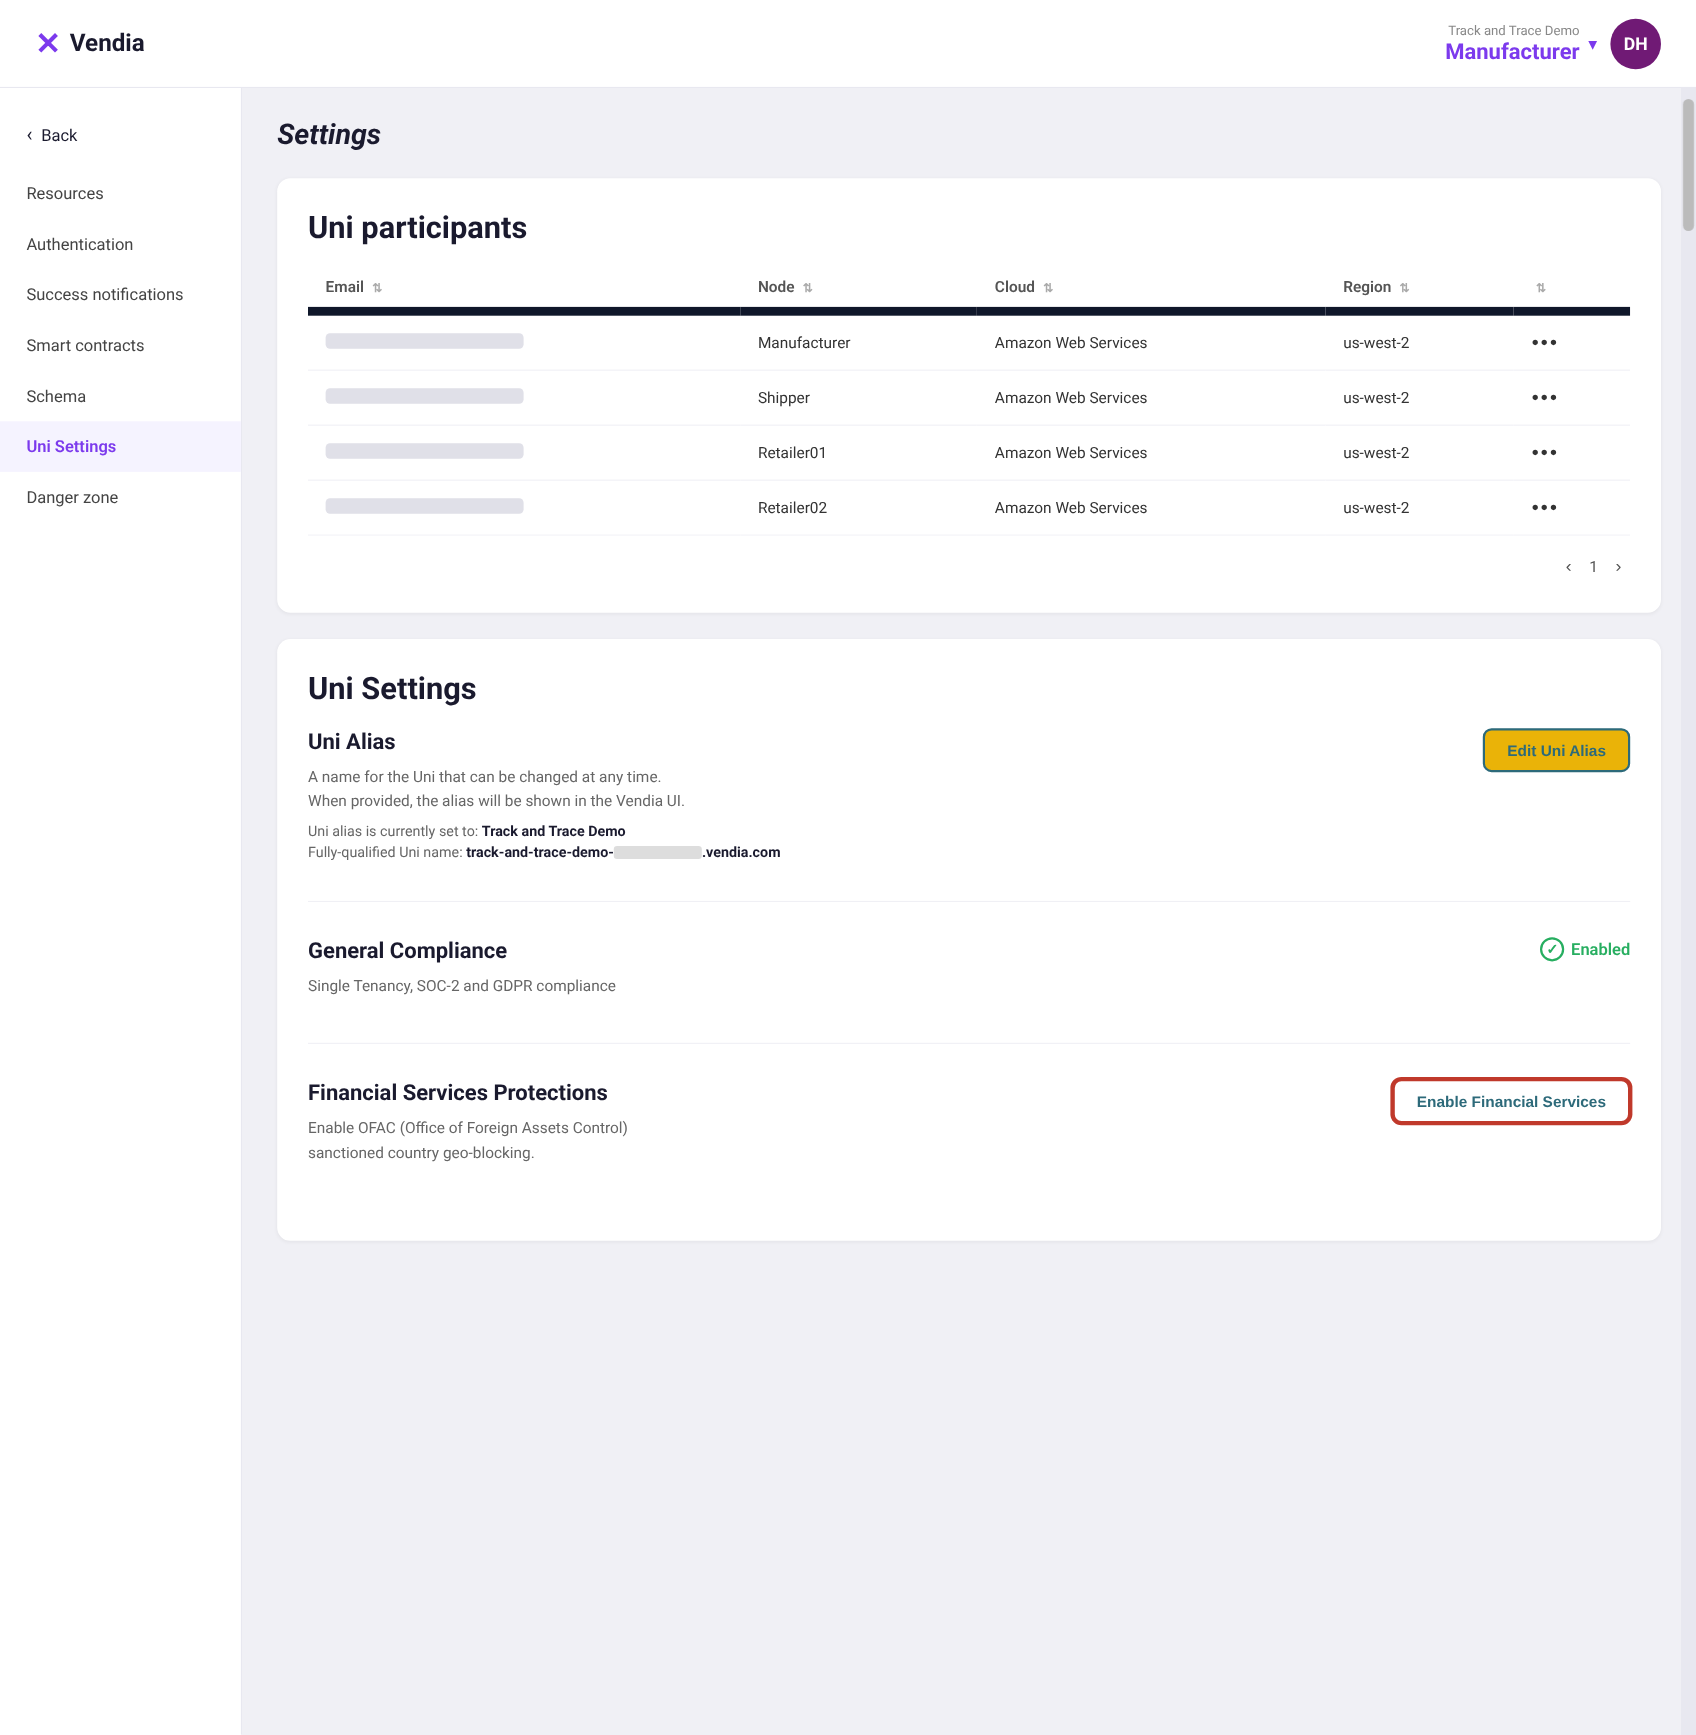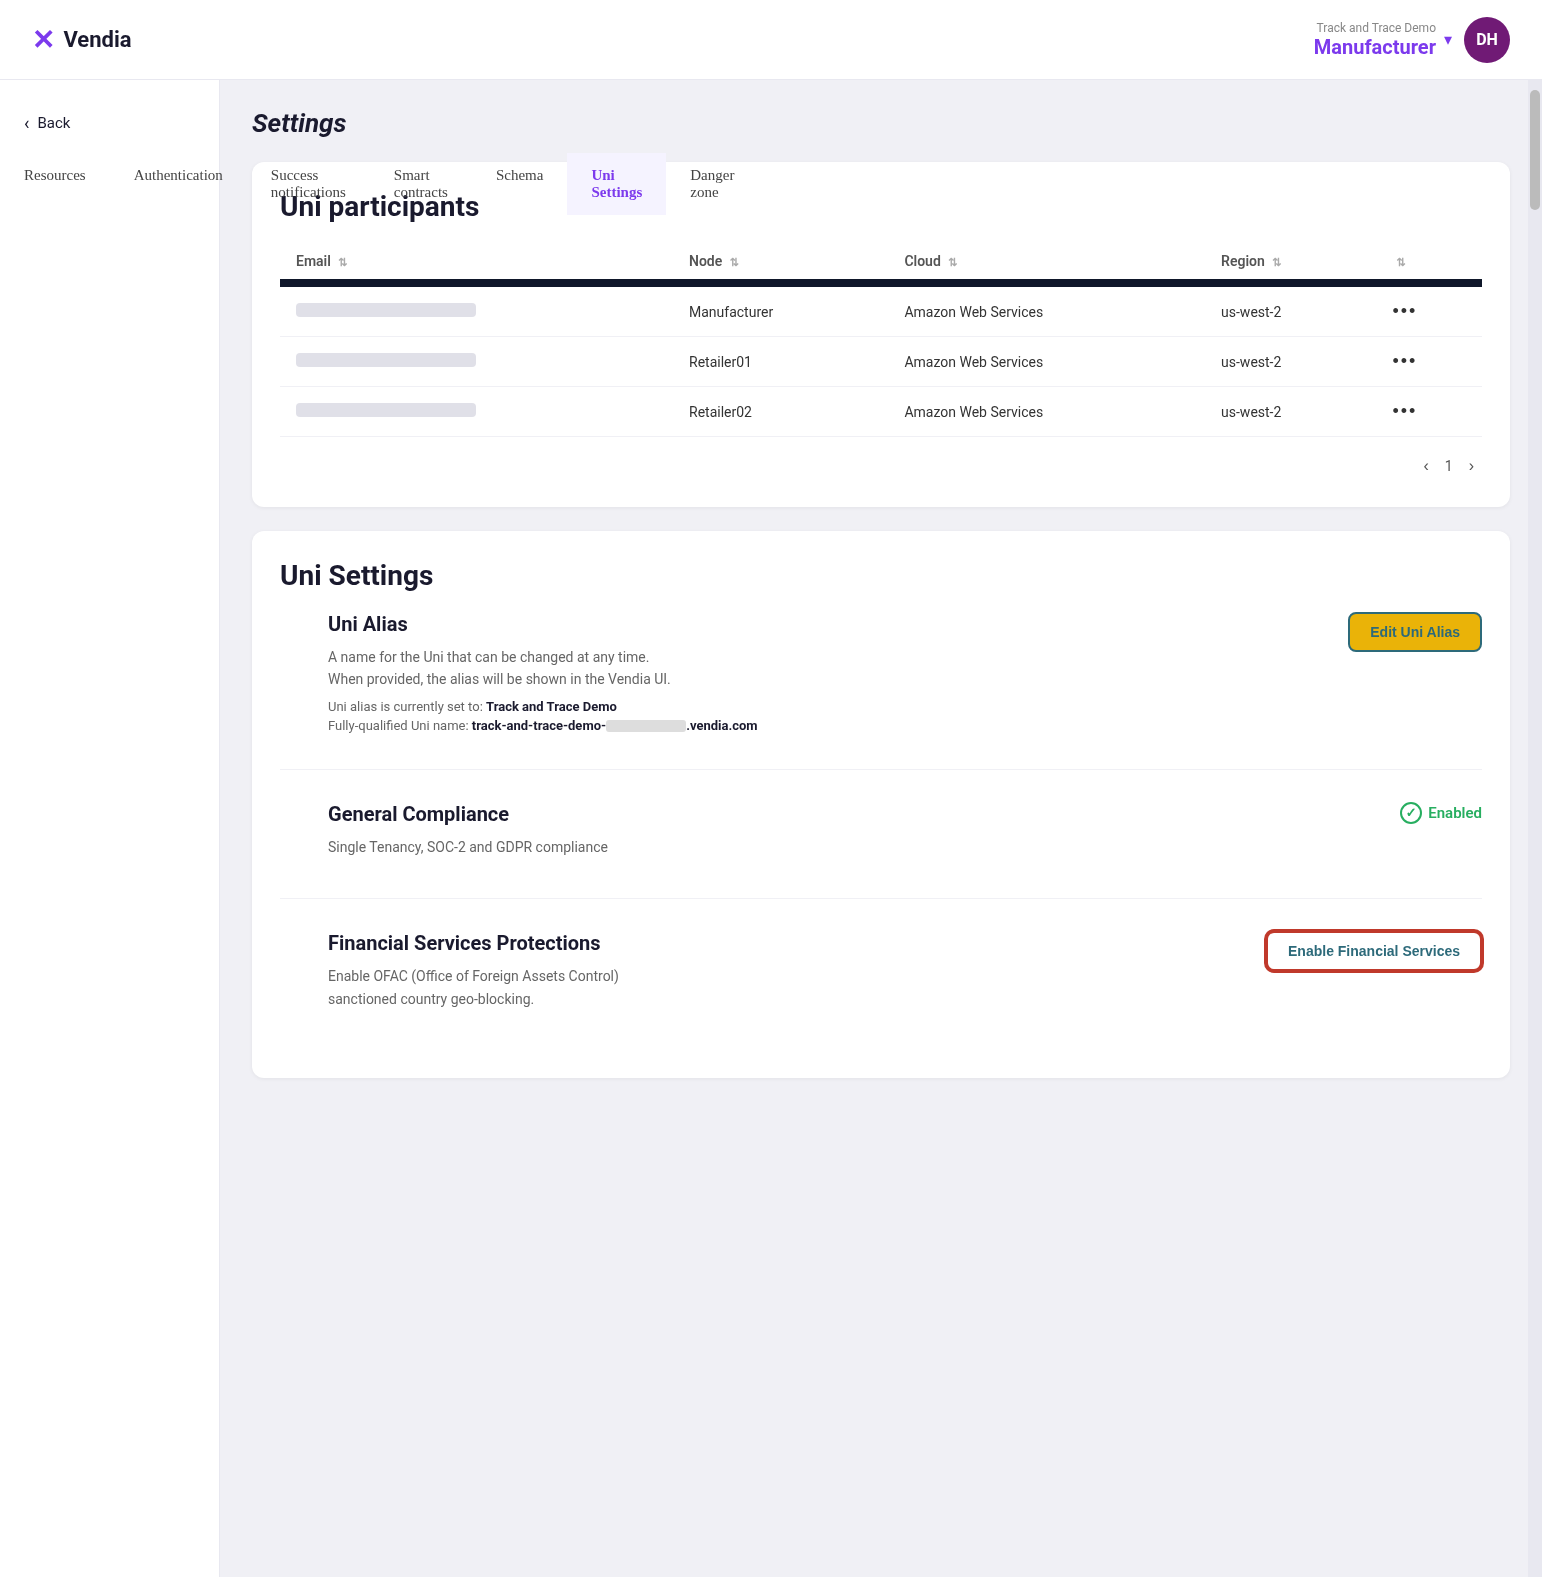--- a/index.html
+++ b/index.html
@@ -101,22 +101,21 @@
       padding: 8px 24px 20px;
       font-size: 15px;
       color: #1a1a2e;
       cursor: pointer;
     }
     .back-arrow {
       font-size: 18px;
     }
     .sidebar-nav {
       display: flex;
-      flex-direction: row;
-      font-family: Liberation Serif, serif;
+      flex-direction: column;
     }
     .sidebar-item {
       padding: 14px 24px;
       font-size: 15px;
       color: #444;
       cursor: pointer;
       border-radius: 0;
     }
     .sidebar-item.active {
       color: #7c3aed;
@@ -251,21 +250,20 @@
     .section-meta strong {
       color: #1a1a2e;
       font-weight: 700;
     }
 
     .section-row {
       display: flex;
       align-items: flex-start;
       justify-content: flex-start;
       gap: 24px;
-      margin-left: 48px;
     }
     .section-content {
       flex: 1;
     }
 
     .btn-outline {
       border: 2px solid #2d6a7a;
       background: #eab308;
       color: #2d6a7a;
       padding: 10px 20px;
@@ -378,20 +376,27 @@
               <th>Node <span class="sort-icon">⇅</span></th>
               <th>Cloud <span class="sort-icon">⇅</span></th>
               <th>Region <span class="sort-icon">⇅</span></th>
               <th><span class="sort-icon">⇅</span></th>
             </tr>
           </thead>
           <tbody id="participants-tbody">
           <tr>
       <td><span class="blurred-email"></span></td>
       <td>Manufacturer</td>
+      <td>Amazon Web Services</td>
+      <td>us-west-2</td>
+      <td><button class="dots-btn">•••</button></td>
+    </tr>
+              <tr>
+      <td><span class="blurred-email"></span></td>
+      <td>Shipper</td>
       <td>Amazon Web Services</td>
       <td>us-west-2</td>
       <td><button class="dots-btn">•••</button></td>
     </tr>
               <tr>
       <td><span class="blurred-email"></span></td>
       <td>Retailer01</td>
       <td>Amazon Web Services</td>
       <td>us-west-2</td>
       <td><button class="dots-btn">•••</button></td>

